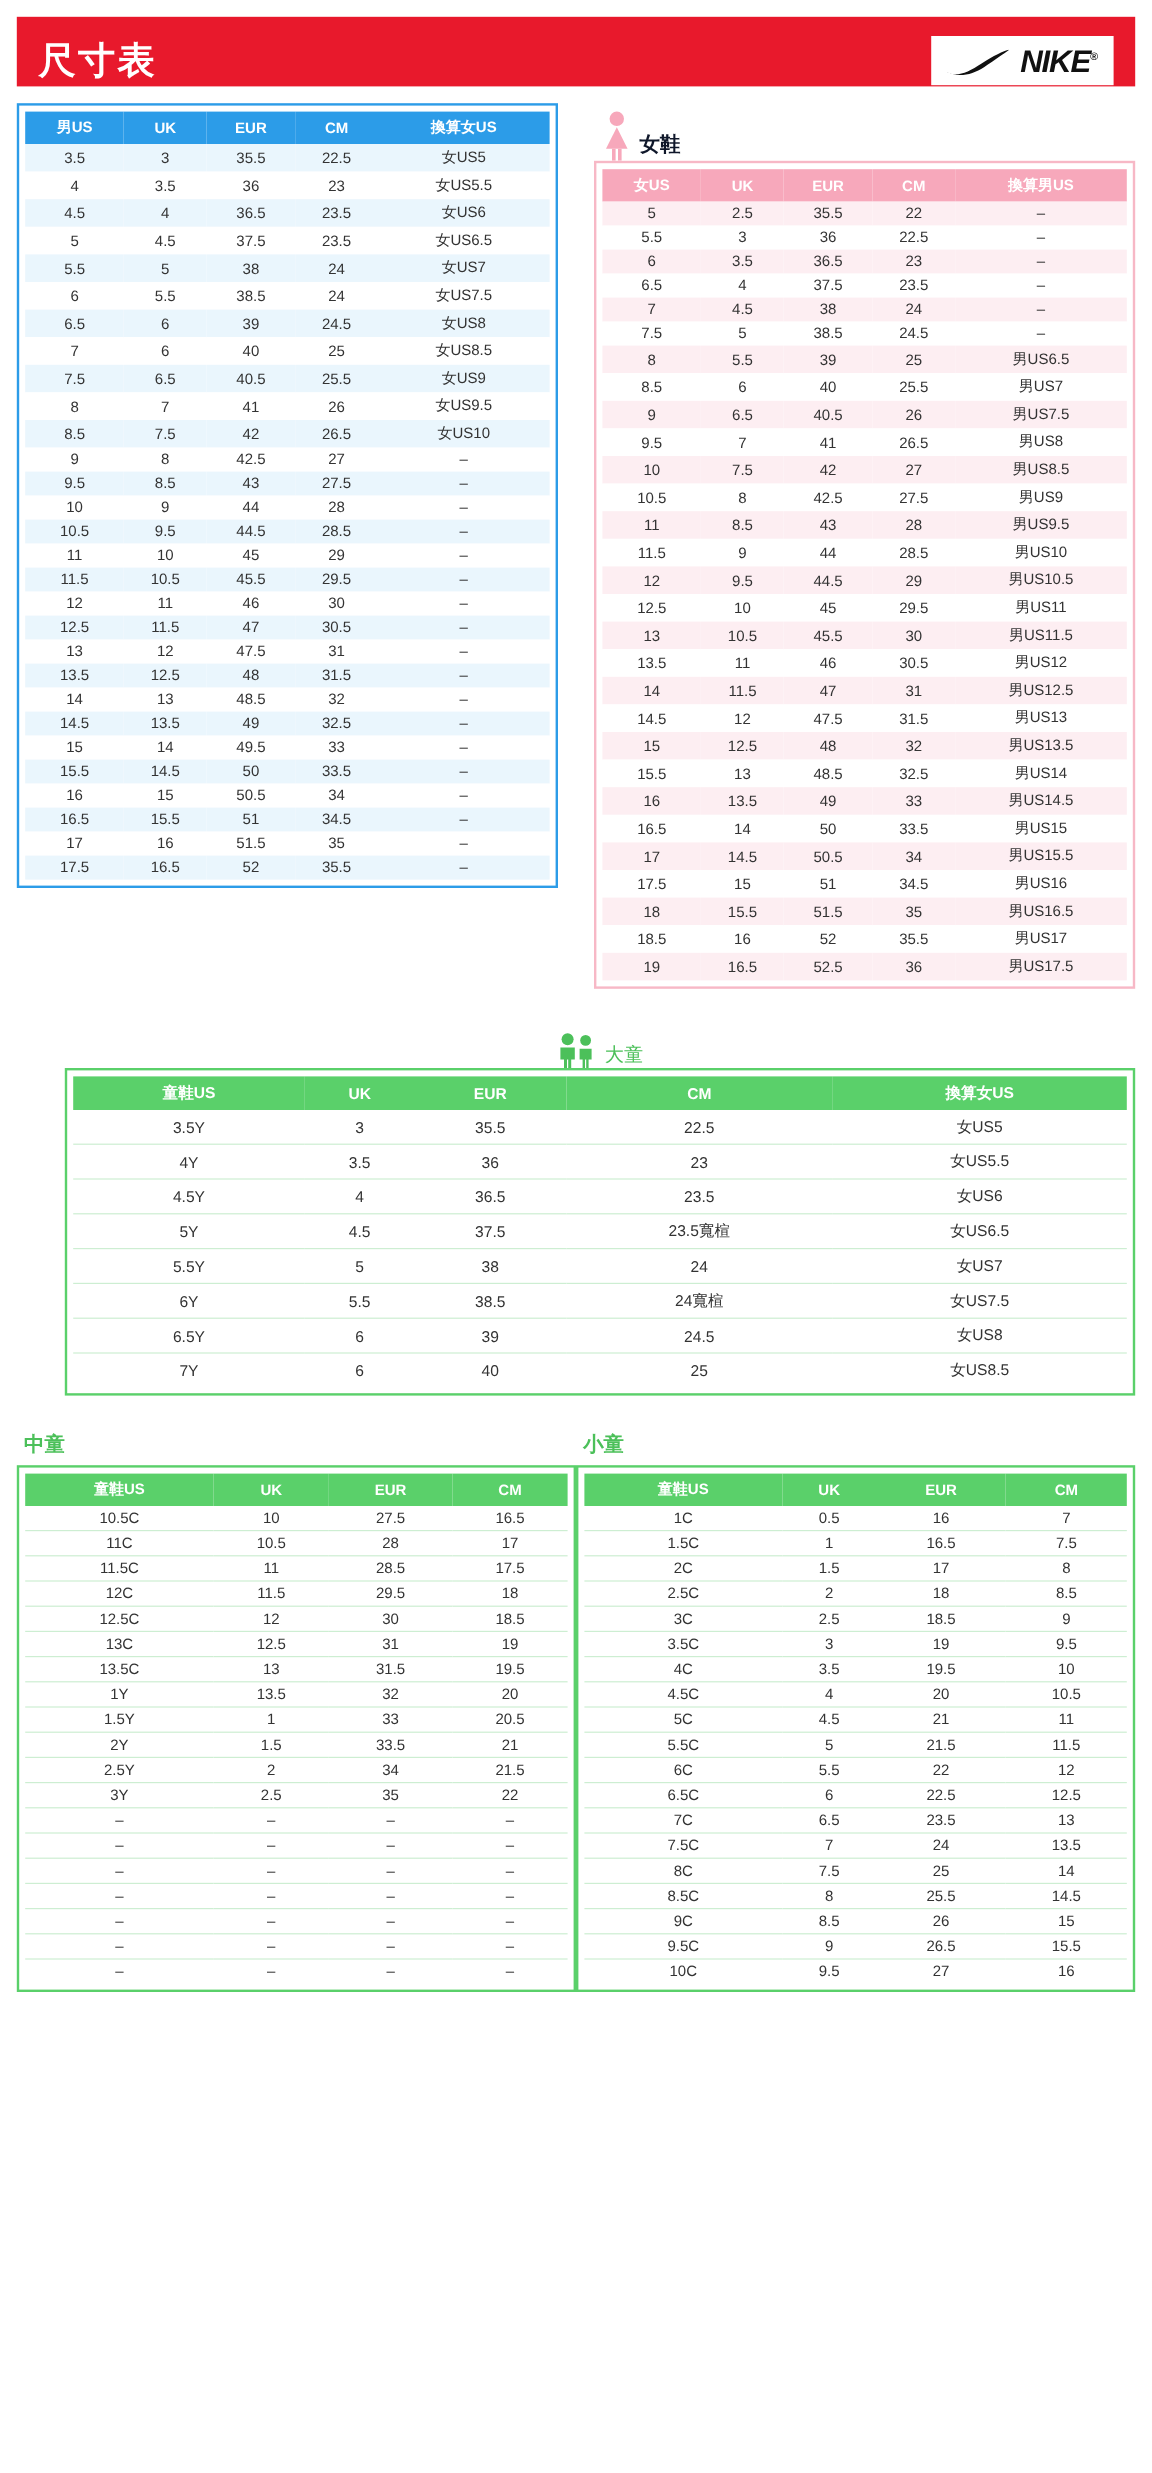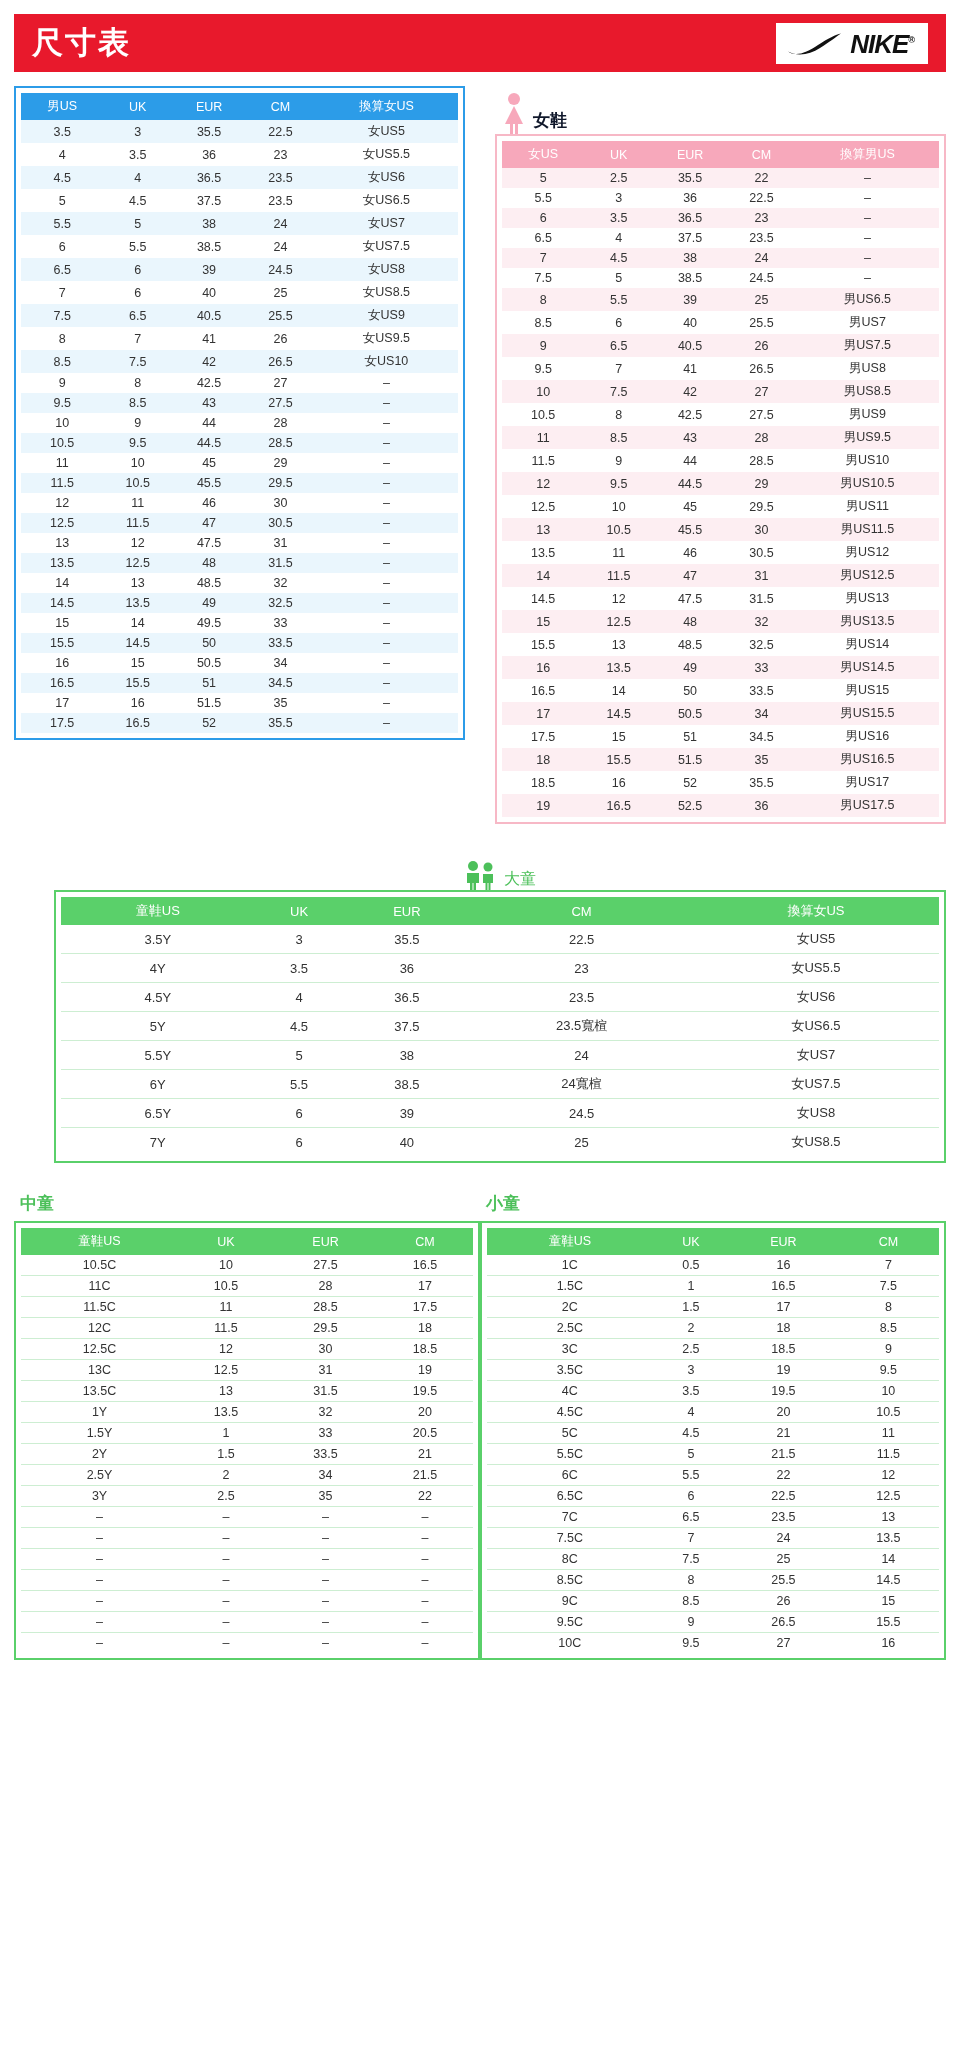--- a/index.html
+++ b/index.html
@@ -11,23 +11,23 @@
     color: #333;
   }
   .page { width: 960px; position: relative; padding: 0 0 24px 0; }
 
   
   .header {
     margin: 14px 14px 0 14px;
     height: 58px;
     background: #e8192c;
     display: flex;
-    align-items: center;
+    align-items: flex-start;
     justify-content: space-between;
-    padding: 0 18px;
+    padding: 16px 18px;
   }
   .header-title {
     color: #ffffff;
     font-size: 31px;
     font-weight: bold;
     letter-spacing: 2px;
   }
   .nike-logo {
     background: #ffffff;
     padding: 6px 14px 4px 10px;
@@ -76,21 +76,21 @@
   table { width: 100%; border-collapse: collapse; }
   th, td {
     font-size: 12.5px;
     text-align: center;
     padding: 3px 2px;
     color: #333;
     white-space: nowrap;
   }
   thead th {
     color: #ffffff;
-    font-weight: normal;
+    font-weight: bold;
     font-size: 12.5px;
     padding: 5px 2px;
   }
   .men-tbl thead th { background: #2c9ce8; }
   .women-tbl thead th { background: #f7a8bb; margin-left: 44px; }
   .green-tbl thead th { background: #5ad06a; }
 
   .men-tbl tbody tr { background: #eaf6fd; }
   .men-tbl tbody tr:nth-child(even) { background: #ffffff; }
   .women-tbl tbody tr { background: #fdeef2; }

